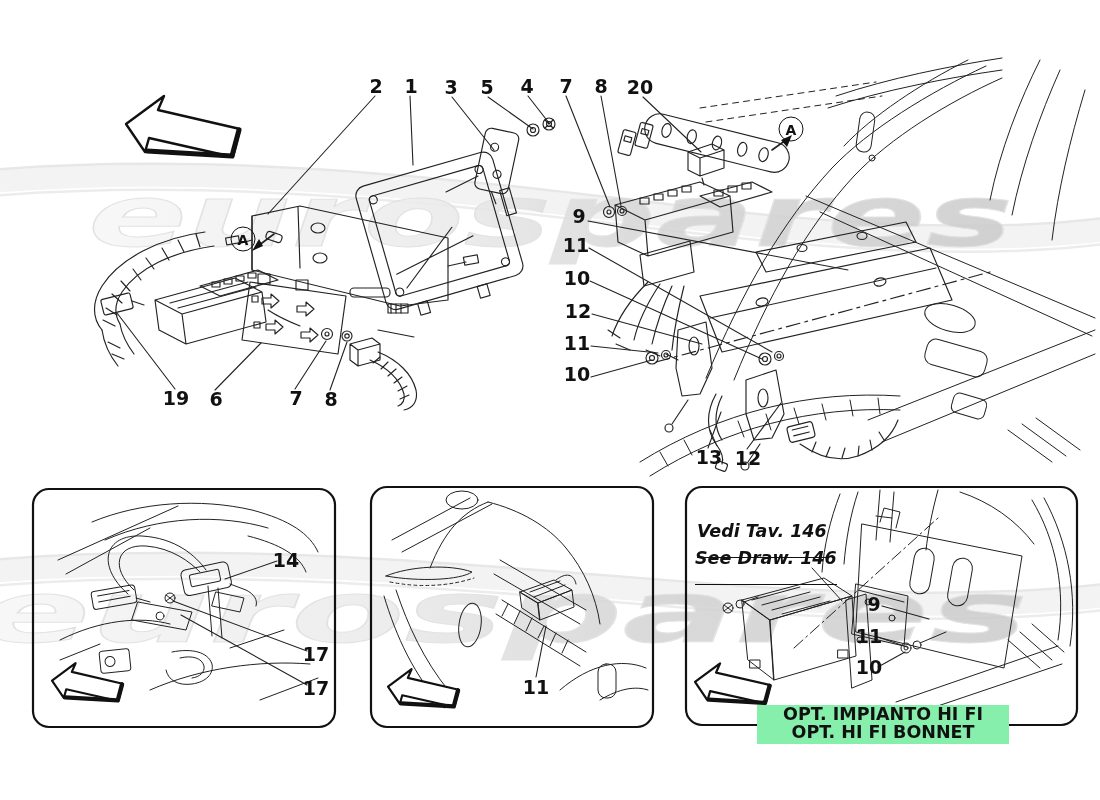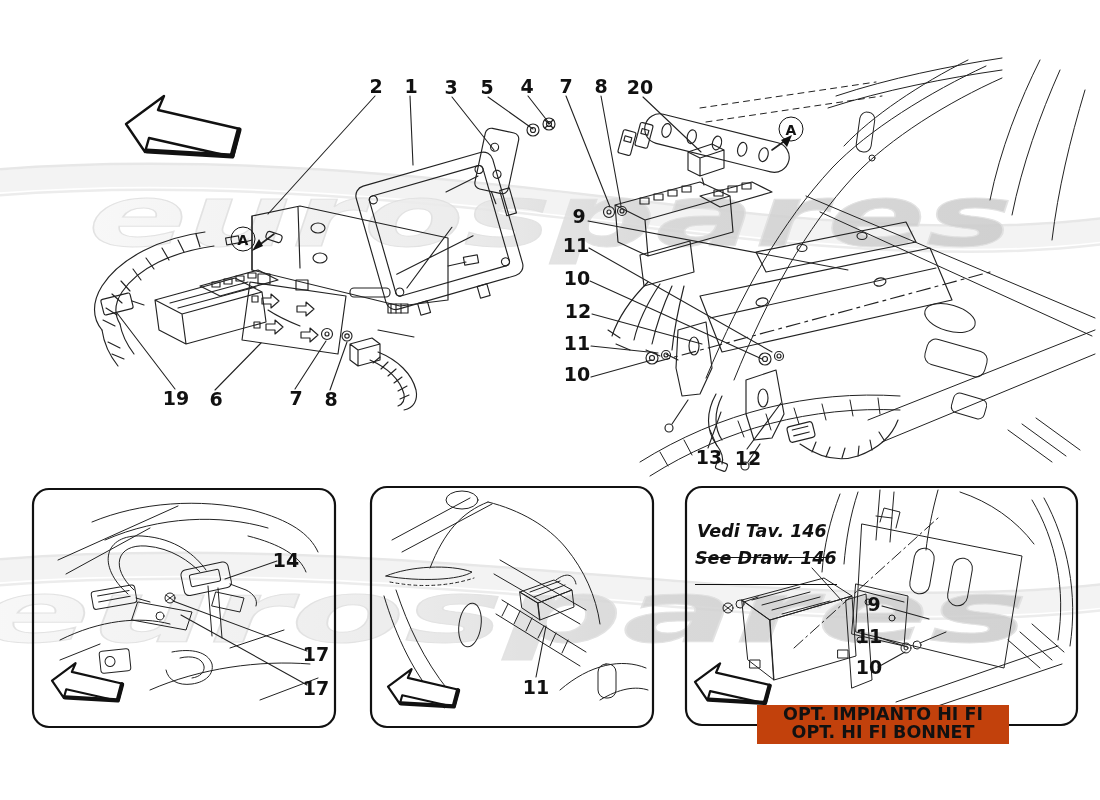--- a/index.html
+++ b/index.html
@@ -9,21 +9,21 @@
   .title{position:absolute;left:14px;top:27px;font-family:"Liberation Sans",sans-serif;
          font-size:11.5px;font-weight:bold;color:#111;letter-spacing:.2px;white-space:nowrap;}
   .co{position:absolute;transform:translate(-50%,-50%);font-size:19px;font-weight:bold;
       color:#111;white-space:nowrap;line-height:1;}
   .am{position:absolute;width:23px;height:23px;border:1.8px solid #111;border-radius:50%;
       transform:translate(-50%,-50%);display:flex;align-items:center;justify-content:center;
       font-size:14px;font-weight:bold;color:#111;background:transparent;}
   .ref{position:absolute;font-style:italic;font-weight:bold;font-size:17.5px;color:#111;
        border-bottom:1.7px solid #111;padding-bottom:16px;white-space:nowrap;}
   .caption{position:absolute;left:757px;top:705px;width:252px;text-align:center;
-           font-size:17.5px;font-weight:bold;color:#111;background:#c2410c;line-height:1.02;
+           font-size:17.5px;font-weight:bold;color:#111;background:#86efac;line-height:1.02;
            padding:1px 0 2px 0;}
 </style>
 </head>
 <body>
 
 <div class="page">
 
 <svg class="art" width="1100" height="800" viewBox="0 0 1100 800">
   <defs>
     <linearGradient id="wmg" x1="0%" y1="0%" x2="100%" y2="0%">

